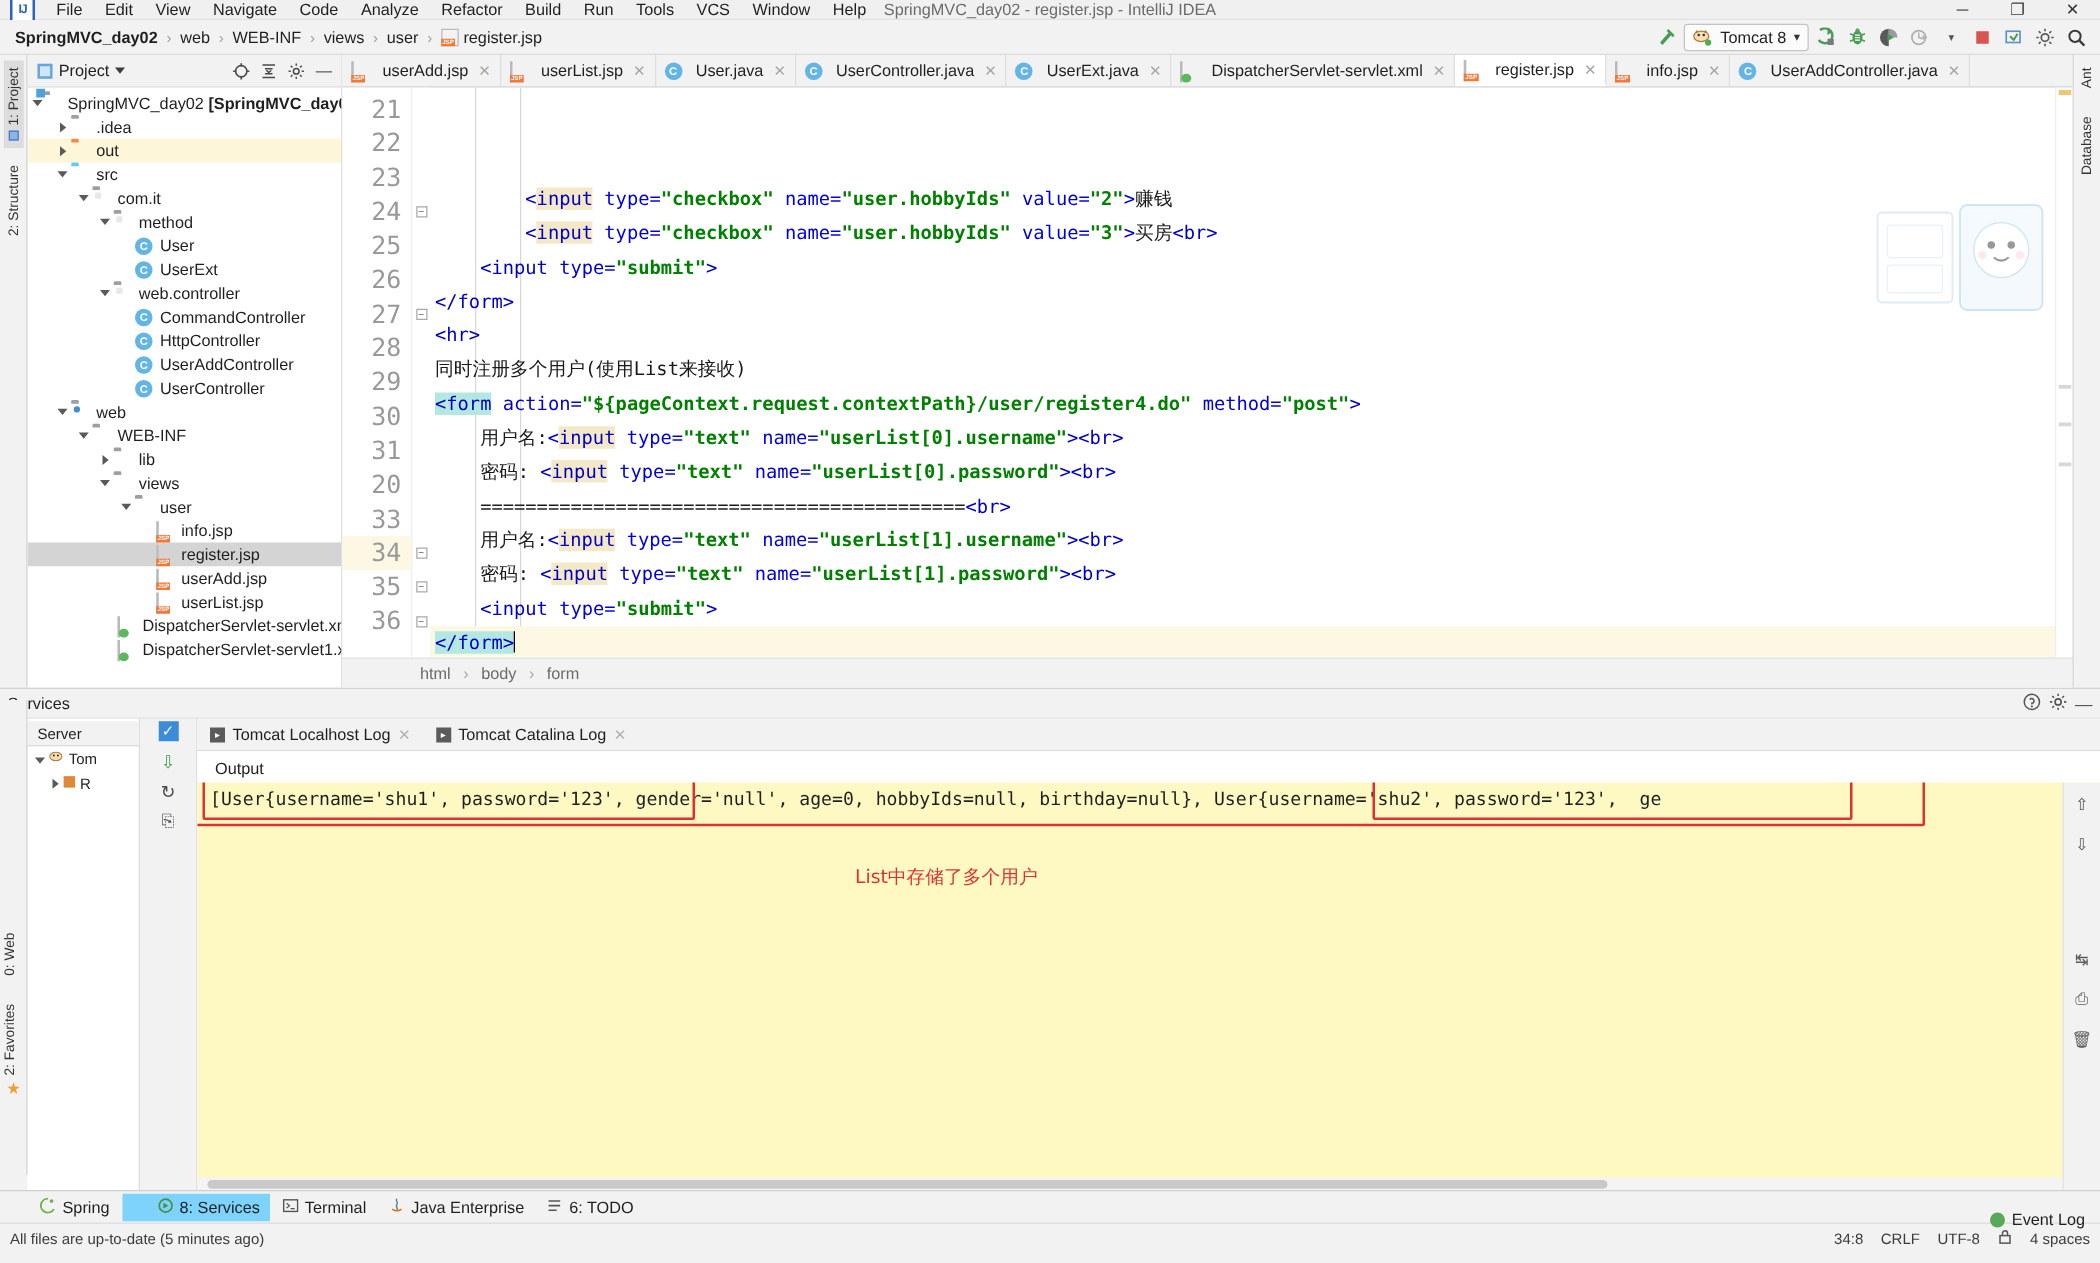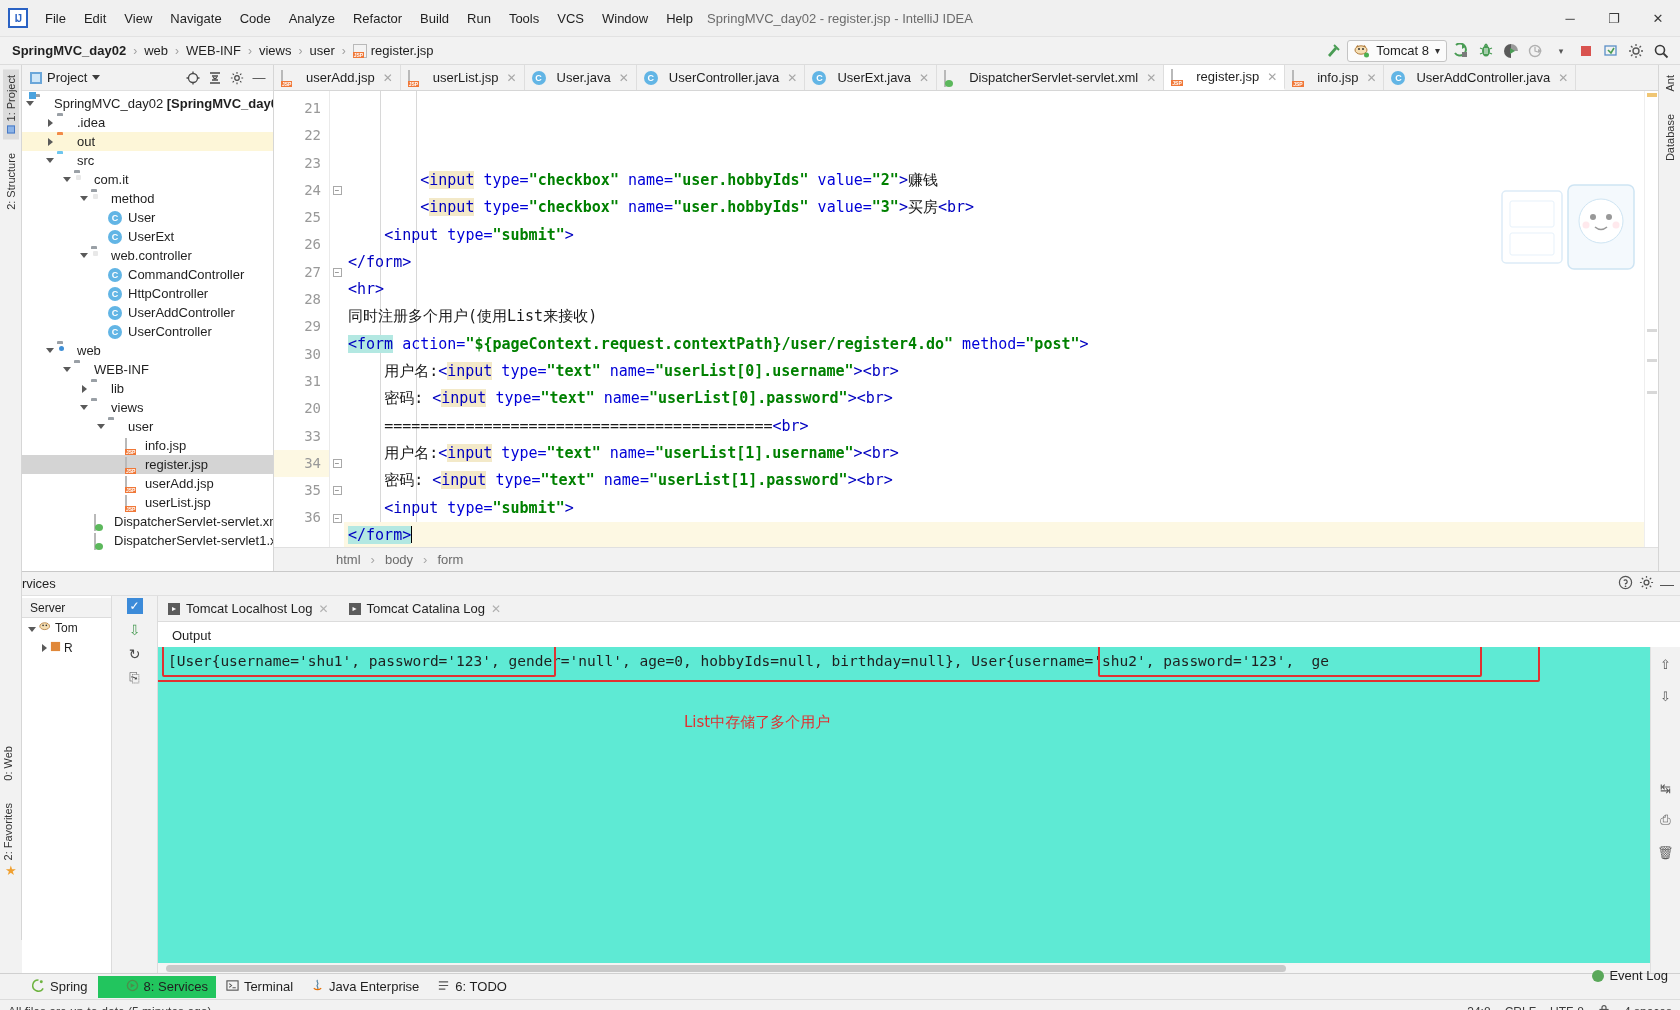--- a/index.html
+++ b/index.html
@@ -10,21 +10,21 @@
     font-size:13px;
     background:#f2f2f2;
     color:#1f1f1f;
     overflow:hidden;
     -webkit-font-smoothing:antialiased;
   }
   .app { position:relative; width:1680px; height:1010px; background:#f2f2f2; }
 
   
   .titlebar {
-    height:37px; background:#f0f0f0; display:flex; align-items:center;
+    height:16px; background:#f0f0f0; display:flex; align-items:center;
     border-bottom:1px solid #e2e2e2; position:relative;
   }
   .ij-logo {
     width:20px; height:20px; margin:0 8px 0 8px; border:2px solid #2a62c4;
     background:#fff; color:#2a62c4; font-size:10px; font-weight:bold;
     display:flex; align-items:center; justify-content:center; letter-spacing:-1px;
   }
   .menubar { display:flex; align-items:flex-start; gap:0px; }
   .menu-item {
     padding:4px 9px; font-size:13px; color:#1f1f1f; cursor:default;
@@ -122,21 +122,21 @@
   }
   .tab {
     display:flex;align-items:center;gap:5px;padding:0 7px;font-size:13px;
     border-right:1px solid #dedede;white-space:nowrap;color:#1f1f1f;
   }
   .tab.active { background:#fff; border-bottom:2px solid #fff; }
   .tab .x { color:#a6a6a6; font-size:12px; margin-left:3px; }
   .editor-main { flex:1; display:flex; position:relative; overflow:hidden; }
   .gutter {
     width:56px; background:#fff; border-right:1px solid #eaeaea;
-    font-family:"DejaVu Sans Mono", monospace; font-size:14px; color:#999;
+    font-family:"DejaVu Sans Mono", monospace; font-size:20px; color:#999;
     text-align:right; padding-top:4px; flex:none; position:relative;
   }
   .gline { height:27.3px; line-height:27.3px; padding-right:8px; }
   .gline.hl { background:#fdf8e3; }
   .fold-col { width:14px; background:#fff; position:relative; flex:none; padding-top:4px; }
   .fold { height:27.3px; display:flex; align-items:center; justify-content:center; }
   .fold .box { width:9px;height:9px;border:1px solid #a9a9a9;background:#fff;font-size:8px;line-height:7px;text-align:center;color:#555; }
   .code-area {
     flex:1; position:relative; overflow:hidden; padding-top:4px;
     font-family:"DejaVu Sans Mono", monospace; font-size:15px; white-space:pre;
@@ -180,21 +180,21 @@
   .svc-leftbtn { width:16px;height:16px;display:flex;align-items:center;justify-content:center;font-size:12px; }
   .svc-tree { width:90px; background:#fff; border-right:1px solid #dcdcdc; font-size:12px; padding-top:2px; }
   .svc-trow { height:20px;display:flex;align-items:center;white-space:nowrap;padding-left:2px;gap:3px; }
   .svc-mid { width:46px; background:#f2f2f2; border-right:1px solid #dcdcdc; display:flex;flex-direction:column;align-items:center;padding-top:2px;gap:8px;}
   .svc-console { flex:1; display:flex; flex-direction:column; background:#fff; min-width:0; position:relative; }
   .svc-tabs { height:26px; background:#f2f2f2; display:flex; align-items:stretch; border-bottom:1px solid #dcdcdc; }
   .svc-tab { display:flex;align-items:center;gap:6px;padding:0 10px;font-size:13px; }
   .svc-tab .sq { width:12px;height:12px;background:#5b5b5b;color:#fff;font-size:8px;display:flex;align-items:center;justify-content:center; }
   .svc-tab .x { color:#b0b0b0;font-size:12px; }
   .out-label { font-size:13px; padding:6px 0 4px 14px; color:#1f1f1f; background:#fff; }
-  .console-area { flex:1; background:#5eead4; position:relative; overflow:hidden;text-decoration:underline; }
+  .console-area { flex:1; background:#fef9c3; position:relative; overflow:hidden;text-decoration:underline; }
   .console-line {
     position:absolute; left:10px; top:6px; right:0;
     font-family:"DejaVu Sans Mono", monospace; font-size:14.5px; color:#1f1f1f; white-space:pre;
   }
   .redbox { position:absolute; border:2px solid #e03131; border-radius:2px; pointer-events:none; }
   .red-note {
     position:absolute; color:#e03131; font-size:15px;
     font-family:"DejaVu Sans", sans-serif;
   }
   .console-rail { position:absolute; right:0; top:0; bottom:0; width:30px; background:#f2f2f2; border-left:1px solid #e0e0e0;
@@ -204,21 +204,21 @@
   .hscroll .thumb { position:absolute; left:8px; top:2px; height:7px; width:1120px; background:#c9c9c9; border-radius:4px; }
 
   
   .toolwin-bar {
     height:26px; background:#f2f2f2; border-top:1px solid #d0d0d0;
     display:flex; align-items:center; padding-left:24px; gap:2px; font-size:13px;
   }
   .tw {
     display:flex;align-items:center;gap:5px;padding:3px 8px;color:#1f1f1f;
   }
-  .tw.active { background:#22c55e;padding-left:28px; }
+  .tw.active { background:#7dd3fc;padding-left:28px; }
   .statusbar {
     height:24px; background:#f2f2f2; border-top:1px solid #dcdcdc;
     display:flex; align-items:center; padding:0 8px; font-size:12px; color:#3c3c3c;
   }
   .sb-right { margin-left:auto; display:flex; align-items:center; gap:14px; }
   .watermark { position:absolute; right:150px; bottom:26px; font-size:11px; color:#d8d8d8; }
 
   .anim-sticker { position:absolute; right:18px; top:90px; width:140px; height:96px; opacity:0.5; }
 </style>
 </head>

